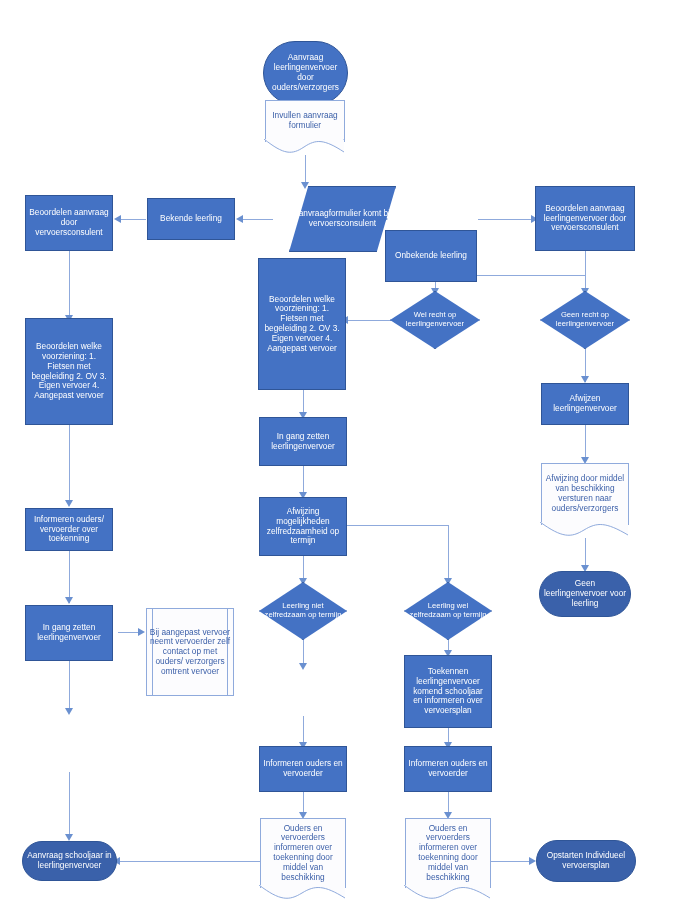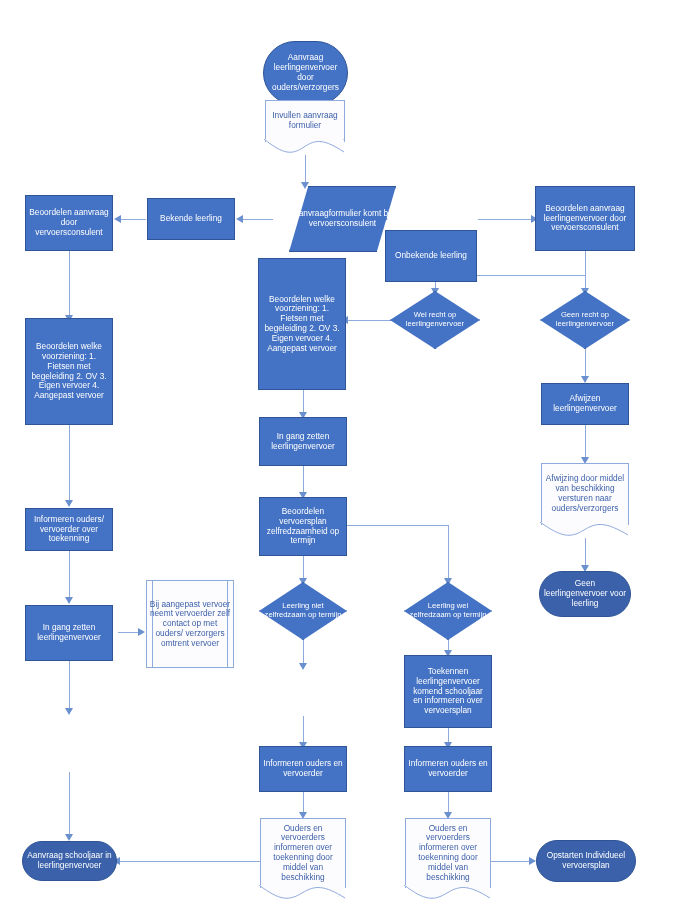--- a/index.html
+++ b/index.html
@@ -18,21 +18,21 @@
   .dec{color:#ffffff;font-size:7.6px;}
   .dec .shape{position:absolute;inset:0;background:#4472C4;border:1px solid #2F5597;
       clip-path:polygon(50% 0,100% 50%,50% 100%,0 50%);}
   .dec .txt{position:relative;z-index:2;}
   
   .doc{color:#3B5FA8;font-size:8.3px;}
   .doc .shape{position:absolute;inset:0;background:#FCFCFE;border:1px solid #8FAADC;border-bottom:none;}
   .doc .wave{position:absolute;left:-1px;right:-1px;bottom:-13px;height:16px;}
   .doc .txt{position:relative;z-index:3;}
   
-  .mdoc{color:#3B5FA8;font-size:8.3px;}
+  .mdoc{color:#3B5FA8;font-size:8.3px;margin-top:28px;}
   .mdoc .bar{position:absolute;top:0;bottom:0;width:5px;background:#FCFCFE;border:1px solid #8FAADC;}
   .mdoc .bar.l{left:0;}
   .mdoc .bar.r{right:0;}
   .mdoc .core{position:absolute;top:0;bottom:0;left:6px;right:6px;background:#FCFCFE;border:1px solid #8FAADC;}
   .mdoc .txt{position:relative;z-index:3;}
   
   .para{color:#ffffff;font-size:8.3px;}
   .para .shape{position:absolute;inset:0;background:#4472C4;border:1px solid #2F5597;
       clip-path:polygon(18% 0,100% 0,82% 100%,0 100%);}
   .para .txt{position:relative;z-index:2;}
@@ -231,21 +231,21 @@
 
   <div class="node term-dark" style="left:22px;top:841px;width:95px;height:40px;">
     <span class="txt">Aanvraag schooljaar in leerlingenvervoer</span>
   </div>
 
   <div class="node proc" style="left:259px;top:417px;width:88px;height:49px;">
     <span class="txt">In gang zetten leerlingenvervoer</span>
   </div>
 
   <div class="node proc" style="left:259px;top:497px;width:88px;height:59px;">
-    <span class="txt">Beoordelen vervoersplan zelfredzaamheid op termijn</span>
+    <span class="txt">Afwijzing mogelijkheden zelfredzaamheid op termijn</span>
   </div>
 
   <div class="node dec" style="left:259px;top:582px;width:88px;height:58px;">
     <span class="shape"></span>
     <span class="txt">Leerling niet zelfredzaam op termijn</span>
   </div>
 
   <div class="node dec" style="left:404px;top:582px;width:88px;height:58px;">
     <span class="shape"></span>
     <span class="txt">Leerling wel zelfredzaam op termijn</span>

